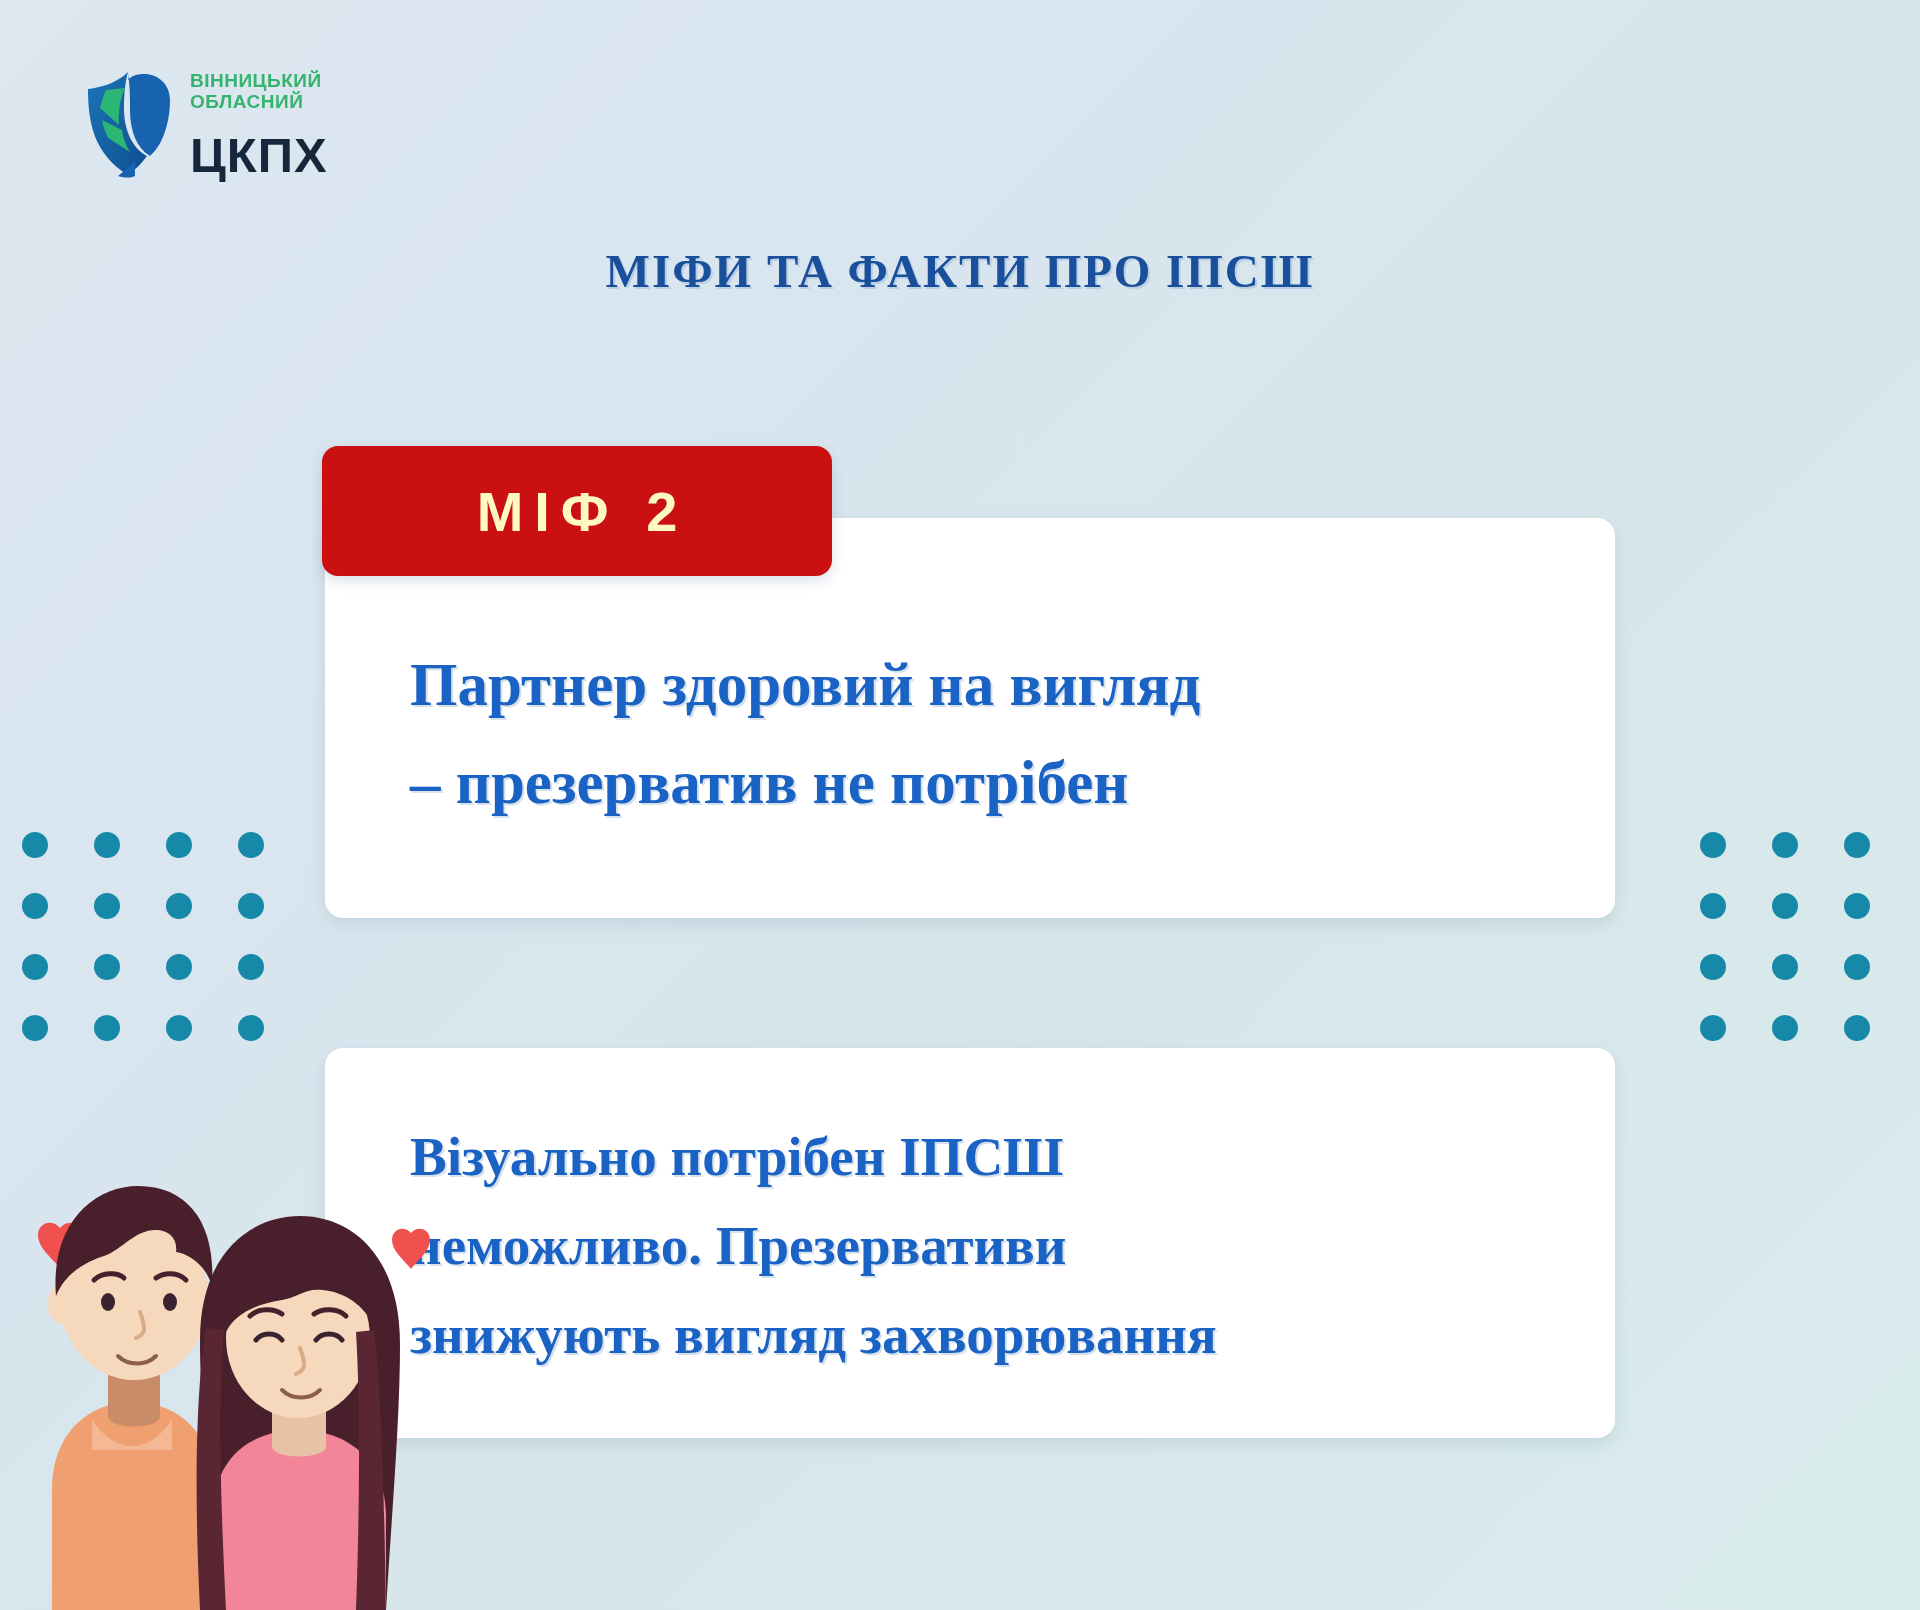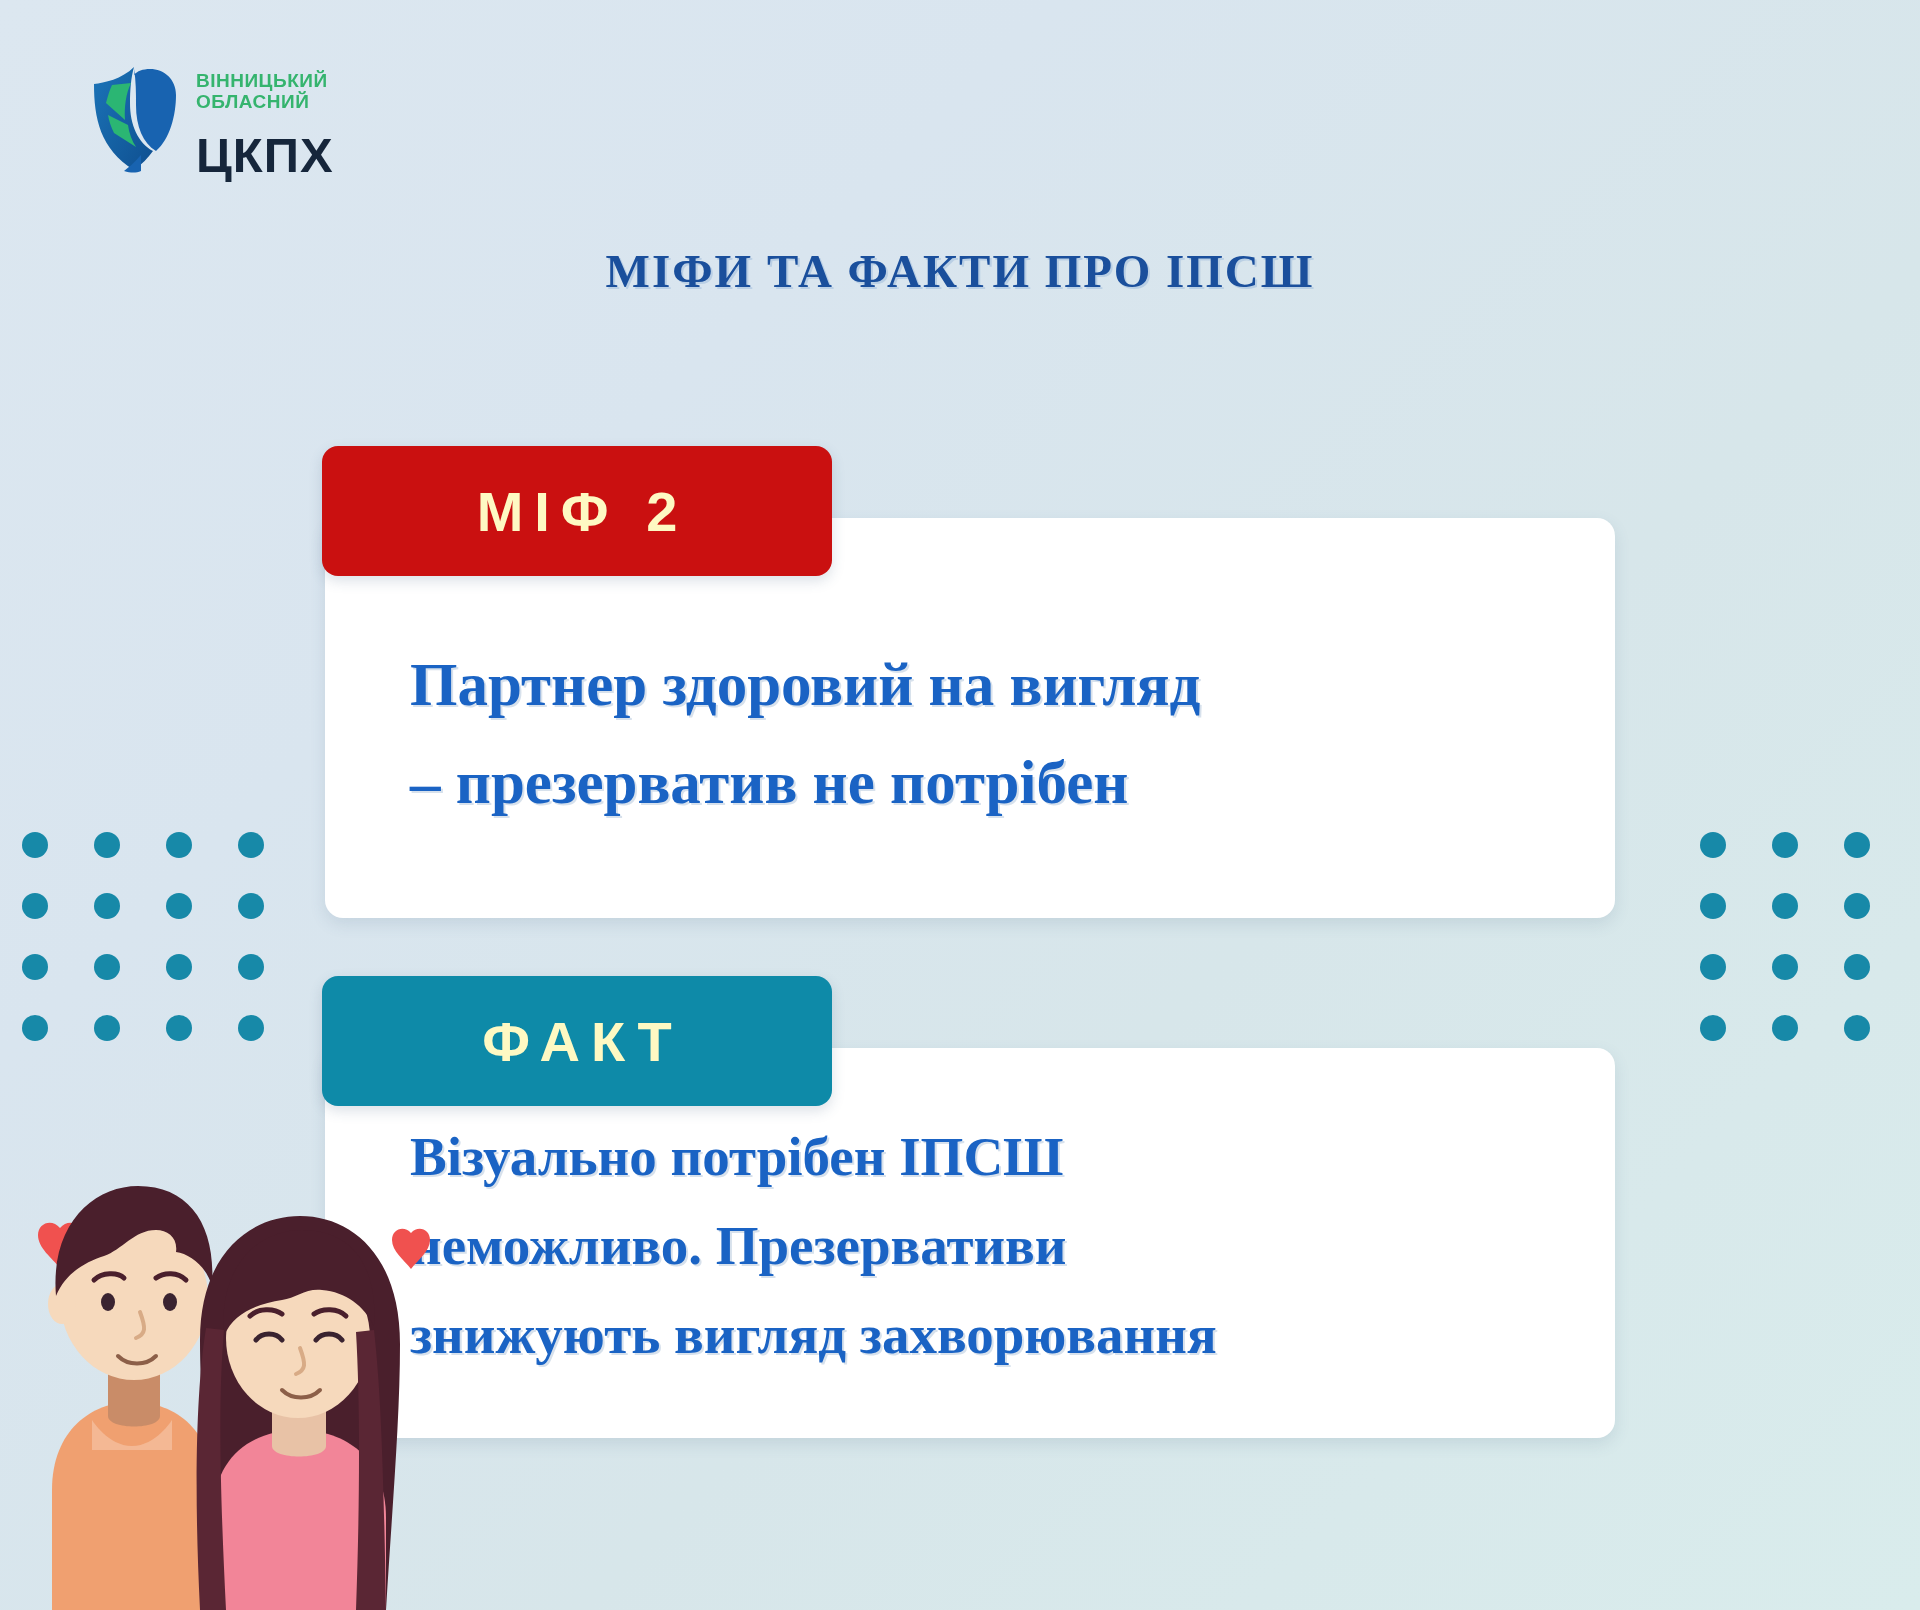--- a/index.html
+++ b/index.html
@@ -23,21 +23,21 @@
     left:22px;top:832px;
     grid-template-columns:repeat(4,72px);
     grid-template-rows:repeat(4,61px);
   }
   #dots-right{
     left:1700px;top:832px;
     grid-template-columns:repeat(3,72px);
     grid-template-rows:repeat(4,61px);
   }
   
-  .logo-wrap{position:absolute;left:84px;top:58px;display:flex;align-items:center;}
+  .logo-wrap{position:absolute;left:78px;top:58px;display:flex;align-items:flex-end;}
   .logo-mark{width:100px;height:112px;position:relative;}
   .logo-text{margin-left:12px;padding-top:12px;}
   .logo-line{
     font-family:"Liberation Sans",sans-serif;
     font-weight:bold;color:#35b46e;font-size:19px;
     letter-spacing:0.5px;line-height:21px;
   }
   .logo-abbr{
     font-family:"Liberation Sans",sans-serif;
     font-weight:bold;color:#16263b;font-size:49px;
@@ -152,21 +152,20 @@
   <div class="page-title">МІФИ ТА ФАКТИ ПРО ІПСШ</div>
 
   <div class="card" id="myth-card"></div>
   <div class="badge" id="myth-badge">МІФ 2</div>
   <div class="card-text" id="myth-text">
     <span class="line">Партнер здоровий на вигляд</span>
     <span class="line">– презерватив не потрібен</span>
   </div>
 
   <div class="card" id="fact-card"></div>
-  <div class="badge" id="fact-badge">ФАКТ</div>
   <div class="card-text" id="fact-text">
     <span class="line">Візуально потрібен ІПСШ</span>
     <span class="line">неможливо. Презервативи</span>
     <span class="line">знижують вигляд захворювання</span>
   </div>
 
   <div id="couple">
     <svg width="430" height="520" viewBox="0 0 430 520">
 
       <g>

